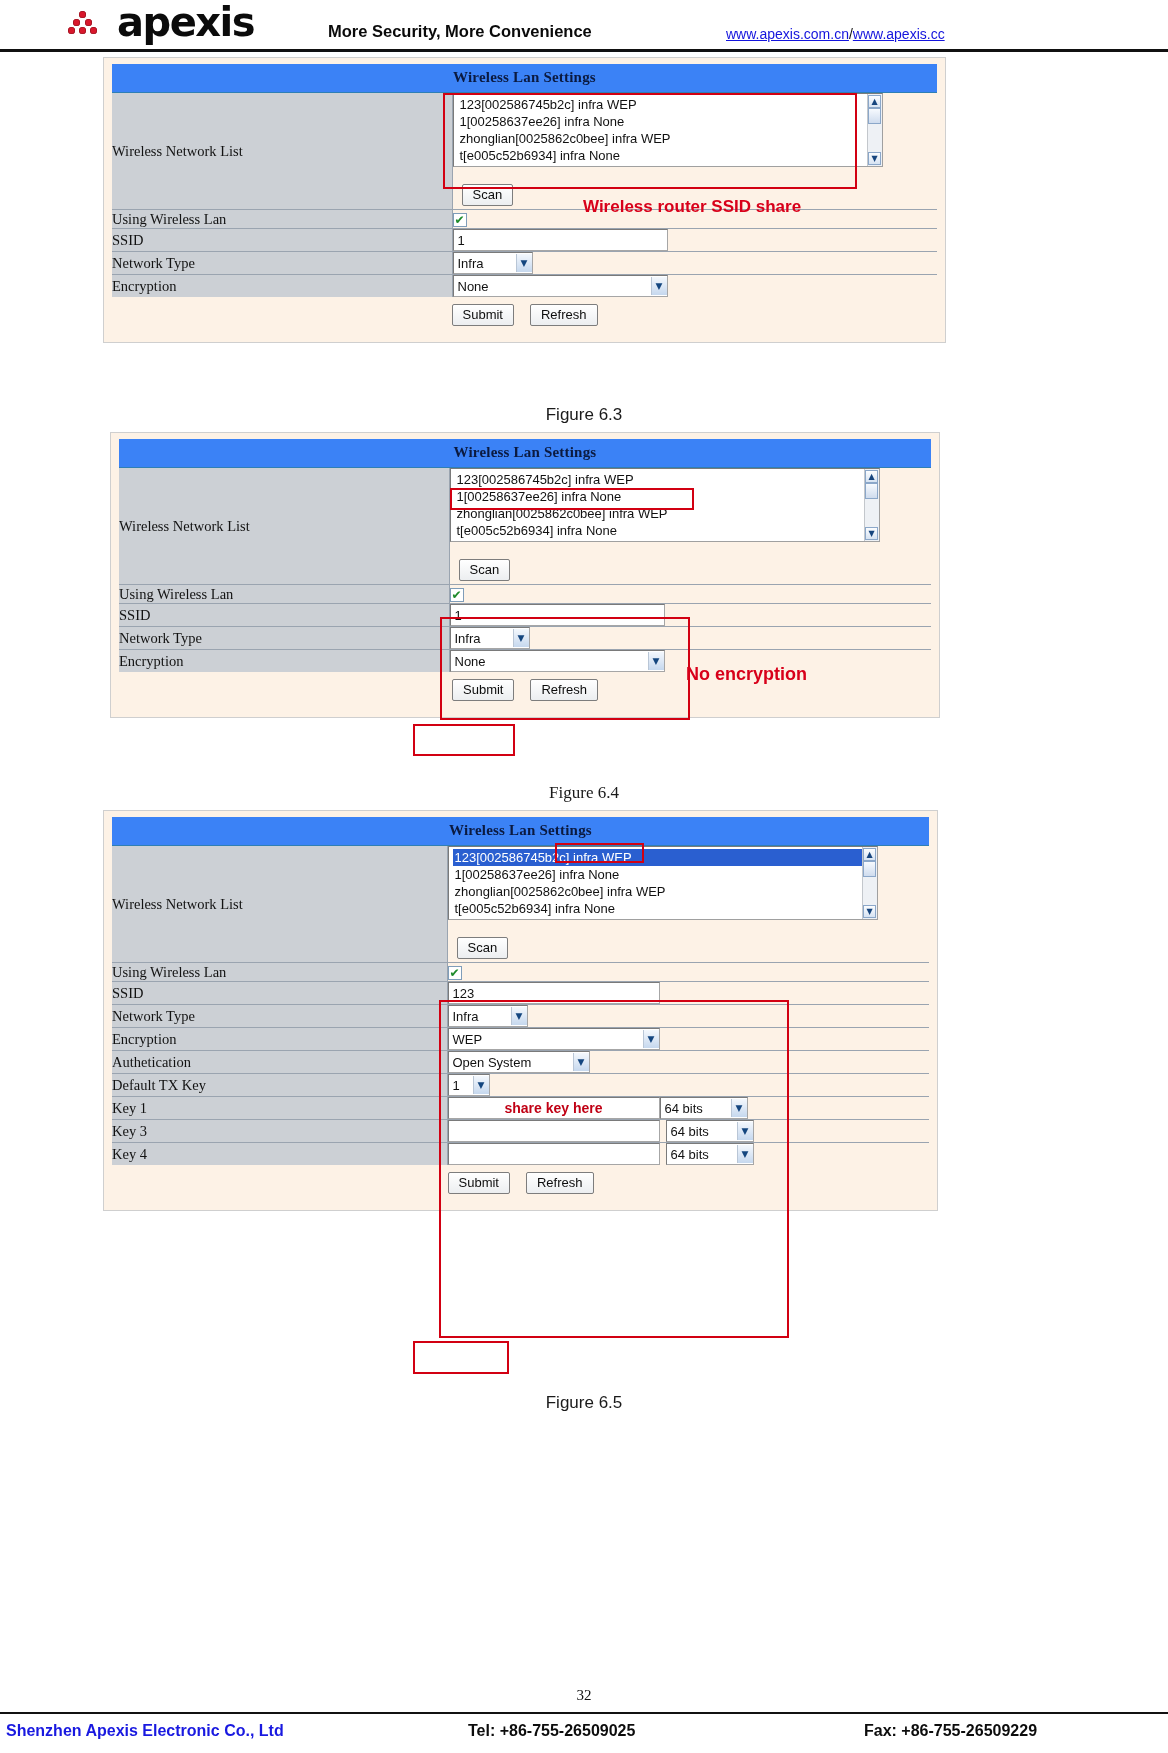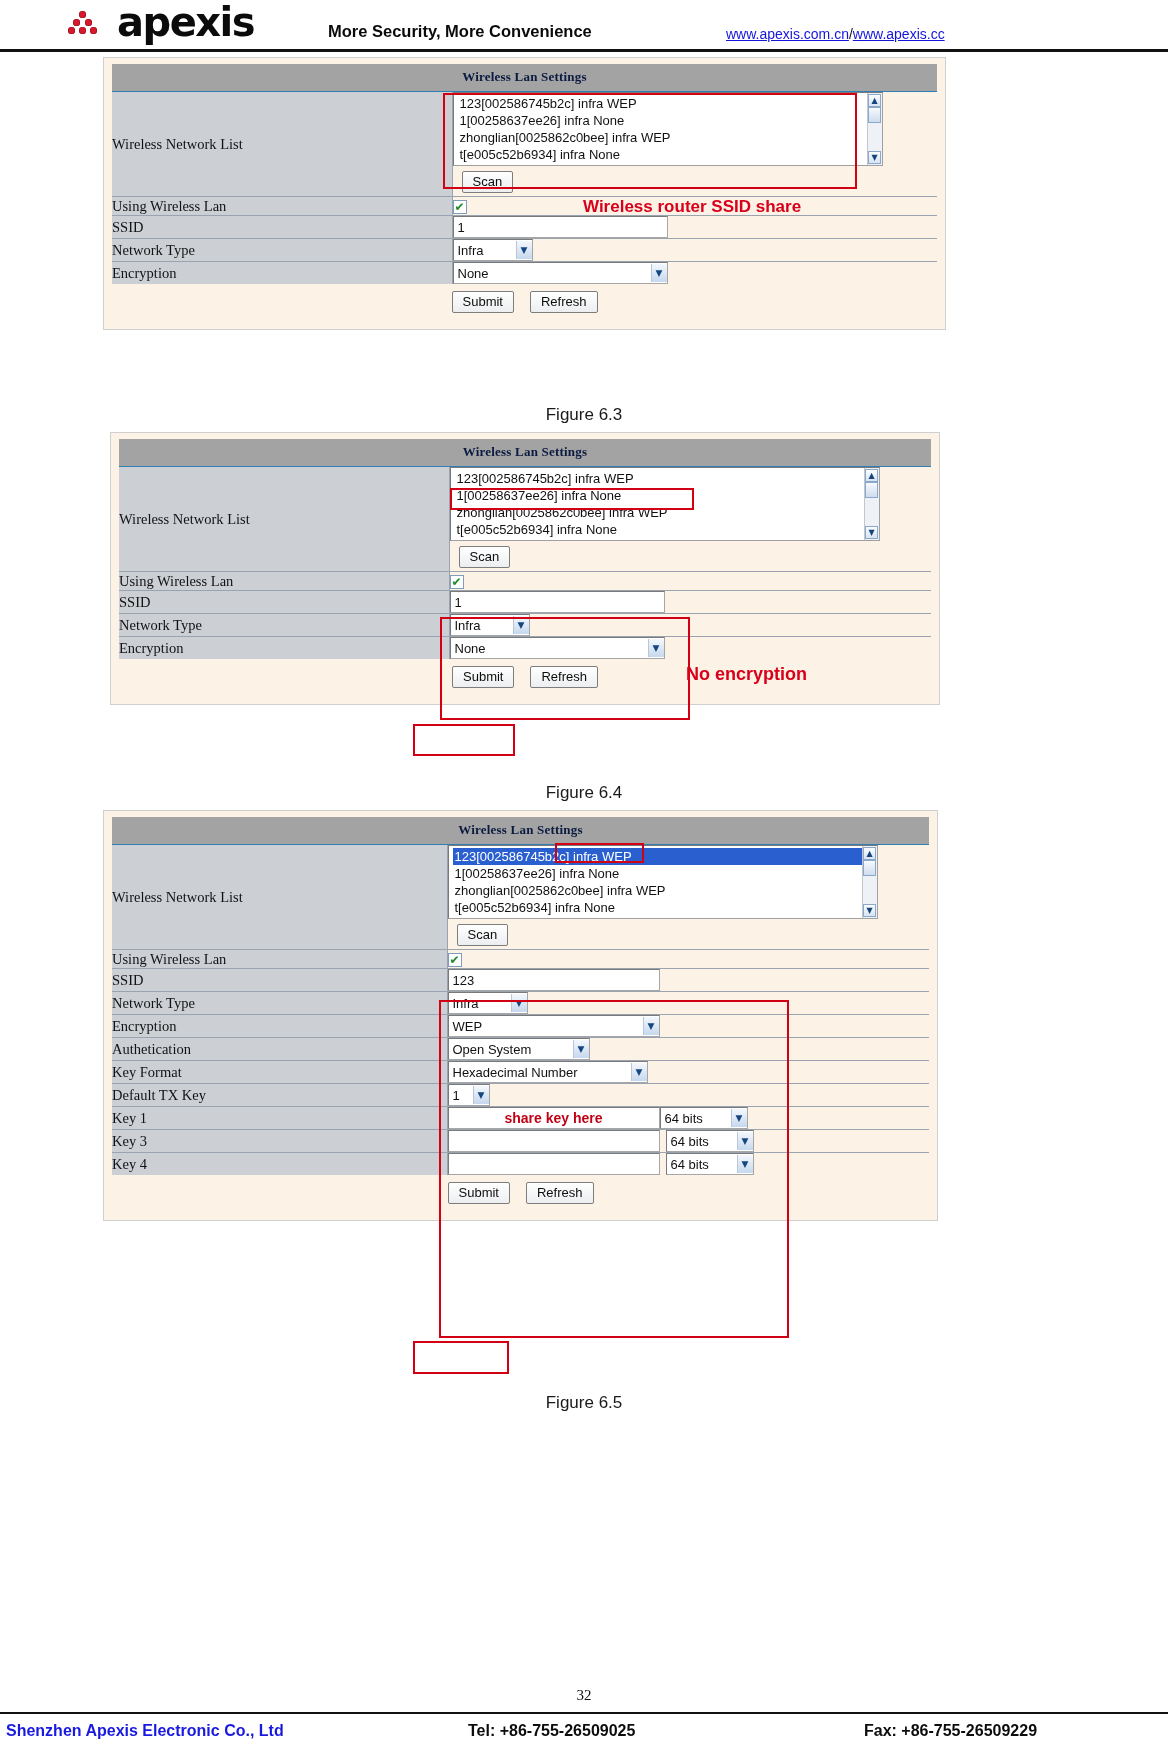--- a/index.html
+++ b/index.html
@@ -66,26 +66,26 @@
 
   
   .figure-block { position: absolute; }
 
   .panel {
     background: #fdf2e6;
     border: 1px solid #cfcfcf;
     padding: 6px 8px 8px 8px;
   }
   .wl-title {
-    background: #a3a3a3;
+    background: #3b82f6;
     color: #0b1a40;
     text-align: center;
     font-family: "Liberation Serif", serif;
     font-weight: bold;
-    font-size: 13px;
+    font-size: 15px;
     letter-spacing: 0.2px;
     padding: 5px 0 6px 0;
     border-bottom: 1px solid #2f7fb4;
   }
 
   table.wl {
     width: 100%;
     border-collapse: collapse;
     table-layout: fixed;
   }
@@ -164,20 +164,21 @@
   .btn {
     display: inline-block;
     font-family: "Liberation Sans", sans-serif;
     font-size: 13px;
     color: #0d0d0d;
     background: linear-gradient(#ffffff,#eceef0);
     border: 1px solid #7d7d7d;
     border-radius: 2px;
     padding: 2px 10px 3px 10px;
     line-height: 15px;
+    margin-top: 12px;
   }
   .scan-row { padding: 5px 0 3px 9px; }
 
   
   .chk {
     width: 14px; height: 14px;
     background: #fff;
     border: 1px solid #7f9db9;
     display: inline-flex;
     align-items: center; justify-content: center;
@@ -462,21 +463,21 @@
       <span class="btn">Submit</span>
       <span class="btn">Refresh</span>
     </div>
   </div>
   <div class="redbox" style="left:340px; top:56px; width:244px; height:22px;"></div>
   <div class="redbox" style="left:330px; top:185px; width:250px; height:103px;"></div>
   <div class="redbox" style="left:303px; top:292px; width:102px; height:32px;"></div>
   <div class="redtxt" style="left:576px; top:232px; font-size:18px;">No encryption</div>
 </div>
 
-<div class="fig-caption" style="top:783px;">Figure 6.4</div>
+<div class="fig-caption" style="top:783px;font-family:Liberation Serif, serif;">Figure 6.4</div>
 
 <div class="figure-block" style="left:103px; top:810px; width:835px;">
   <div class="panel">
     <div class="wl-title">Wireless Lan Settings</div>
     <table class="wl">
       <tbody>
           <tr>
         <td class="lbl" style="width:335px;">Wireless Network List</td>
         <td class="val">
           <div class="listbox">
@@ -526,29 +527,20 @@
             <span class="txt">WEP</span>
             <span class="arrow">▼</span>
           </div>
         </td>
       </tr>
       <tr>
         <td class="lbl">Authetication</td>
         <td class="val">
           <div class="sel" style="width:142px;">
             <span class="txt">Open System</span>
-            <span class="arrow">▼</span>
-          </div>
-        </td>
-      </tr>
-      <tr>
-        <td class="lbl">Key Format</td>
-        <td class="val">
-          <div class="sel" style="width:200px;">
-            <span class="txt">Hexadecimal Number</span>
             <span class="arrow">▼</span>
           </div>
         </td>
       </tr>
       <tr>
         <td class="lbl">Default TX Key</td>
         <td class="val">
           <div class="sel" style="width:42px;">
             <span class="txt">1</span>
             <span class="arrow">▼</span>

